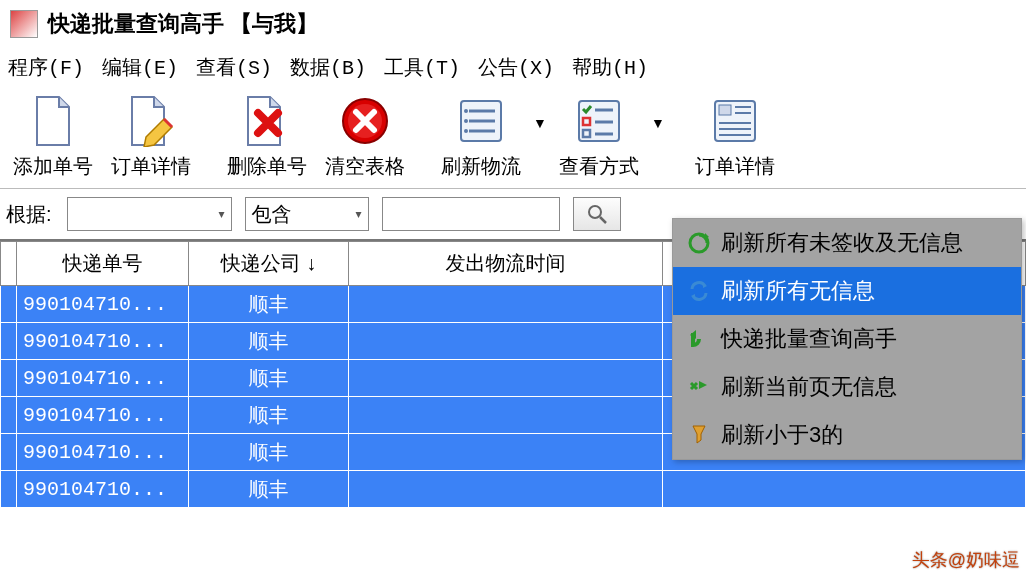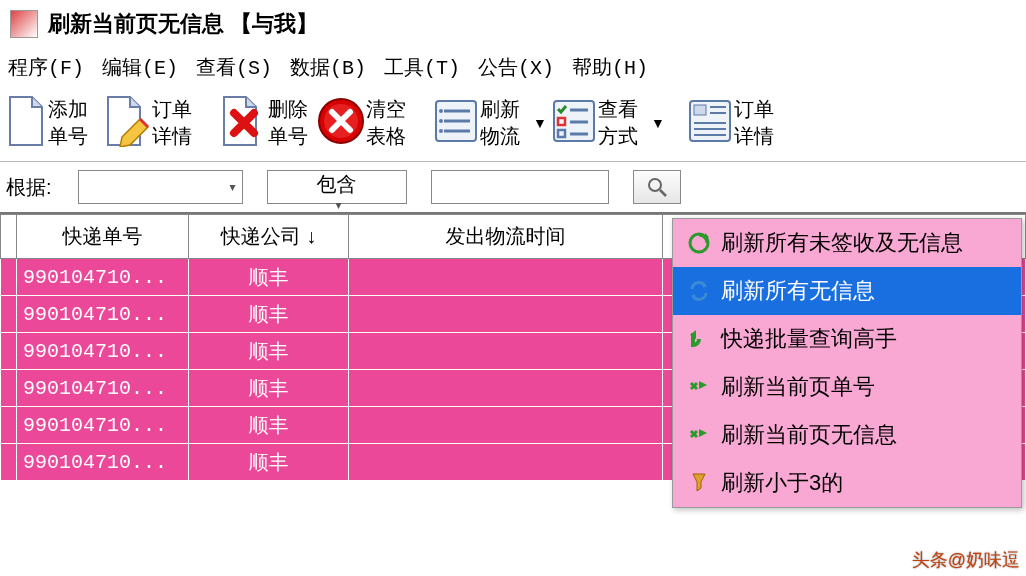--- a/index.html
+++ b/index.html
@@ -38,20 +38,21 @@
   .menu-bar span { cursor: default; font-family: Liberation Mono, monospace; }
   
   .toolbar {
     display: flex;
     align-items: flex-start;
     padding: 6px 4px 8px 4px;
     border-bottom: 1px solid #bbb;
   }
   .tool-btn {
     display: flex;
+    flex-direction: column;
     align-items: center;
     width: 98px;
     cursor: default;
   }
   .tool-btn .icon-box {
     width: 56px; height: 56px;
     display: flex; align-items: center; justify-content: center;
     margin-bottom: 4px;
   }
   .tool-btn .lbl { font-size: 20px; }
@@ -60,38 +61,38 @@
     width: 20px;
     padding-top: 22px;
     text-align: center;
     font-size: 14px;
     cursor: default;
   }
   
   .filter-bar {
     display: flex;
     align-items: center;
-    gap: 24px;
+    gap: 13px;
     padding: 8px 6px;
     font-size: 20px;
     border-bottom: 2px solid #777;
   }
   .filter-bar .label { padding-right: 2px; }
   .combo {
     display: inline-flex;
     align-items: center;
     justify-content: space-between;
     height: 34px;
     border: 1px solid #888;
     background: #fff;
     padding: 0 6px;
   }
   .combo .chev { font-size: 12px; color: #555; margin-left: 4px;}
   .combo1 { width: 165px; }
-  .combo2 { width: 140px; flex-direction: column; }
+  .combo2 { width: 124px; }
   .text-input {
     width: 178px; height: 34px;
     border: 1px solid #888;
   }
   .search-btn {
     width: 48px; height: 34px;
     border: 1px solid #888;
     background: linear-gradient(#fdfdfd,#e6e6e6);
     display: flex; align-items: center; justify-content: center;
   }
@@ -106,37 +107,37 @@
     background: #fff;
     border: 1px solid #888;
     font-weight: normal;
     font-size: 20px;
     height: 44px;
     text-align: center;
   }
   .table td {
     border: 1px solid #fff;
     height: 37px;
-    background: #ec4899;
+    background: #3b82f6;
     color: #fff;
     font-family: "Courier New", monospace;
     font-size: 20px;
     text-align: left;
     padding: 0 6px;
     white-space: nowrap;
     overflow: hidden;
   }
   .table td.center { text-align: center; font-family: "Microsoft YaHei","SimSun",Arial,sans-serif; }
   
   .dropdown {
     position: absolute;
     top: 218px;
     left: 672px;
     width: 350px;
-    background: #f9a8d4;
+    background: #a3a3a3;
     border: 1px solid #999;
     box-shadow: 2px 2px 6px rgba(0,0,0,0.25);
   }
   .dropdown-item {
     display: flex;
     align-items: center;
     height: 48px;
     padding-left: 14px;
     font-size: 22px;
     cursor: default;
@@ -150,21 +151,21 @@
     color: #c2410c;
     font-size: 18px;
     text-shadow: 0 0 2px #888;
   }
 </style>
 </head>
 <body>
 
 <div class="title-bar">
   <div class="app-icon"></div>
-  <span>刷新当前页无信息  【与我】</span>
+  <span>快递批量查询高手  【与我】</span>
 </div>
 
 <div class="menu-bar">
   <span>程序(F)</span>
   <span>编辑(E)</span>
   <span>查看(S)</span>
   <span>数据(B)</span>
   <span>工具(T)</span>
   <span>公告(X)</span>
   <span>帮助(H)</span>
@@ -373,34 +374,25 @@
       </span>
       <span>快递批量查询高手</span>
     </div>
     <div class="dropdown-item">
       <span class="mi-icon">
         <svg width="24" height="24">
           <path d="M4 8l6 6M4 14l6-6" stroke="#2a9a2a" stroke-width="3"></path>
           <path d="M12 6l8 4-8 4z" fill="#2a9a2a"></path>
         </svg>
       </span>
-      <span>刷新当前页单号</span>
+      <span>刷新当前页无信息</span>
     </div>
     <div class="dropdown-item">
       <span class="mi-icon">
         <svg width="24" height="24">
-          <path d="M4 8l6 6M4 14l6-6" stroke="#2a9a2a" stroke-width="3"></path>
-          <path d="M12 6l8 4-8 4z" fill="#2a9a2a"></path>
-        </svg>
-      </span>
-      <span>刷新当前页无信息</span>
-    </div>
-    <div class="dropdown-item">
-      <span class="mi-icon">
-        <svg width="24" height="24">
           <path d="M6 3h12l-4 8v6l-4 3v-9z" fill="#e0a030" stroke="#a06000" stroke-width="1"></path>
         </svg>
       </span>
       <span>刷新小于3的</span>
     </div>
   </div>
 
 <div class="footer-tag">头条@奶味逗</div>
 
 </body></html>

